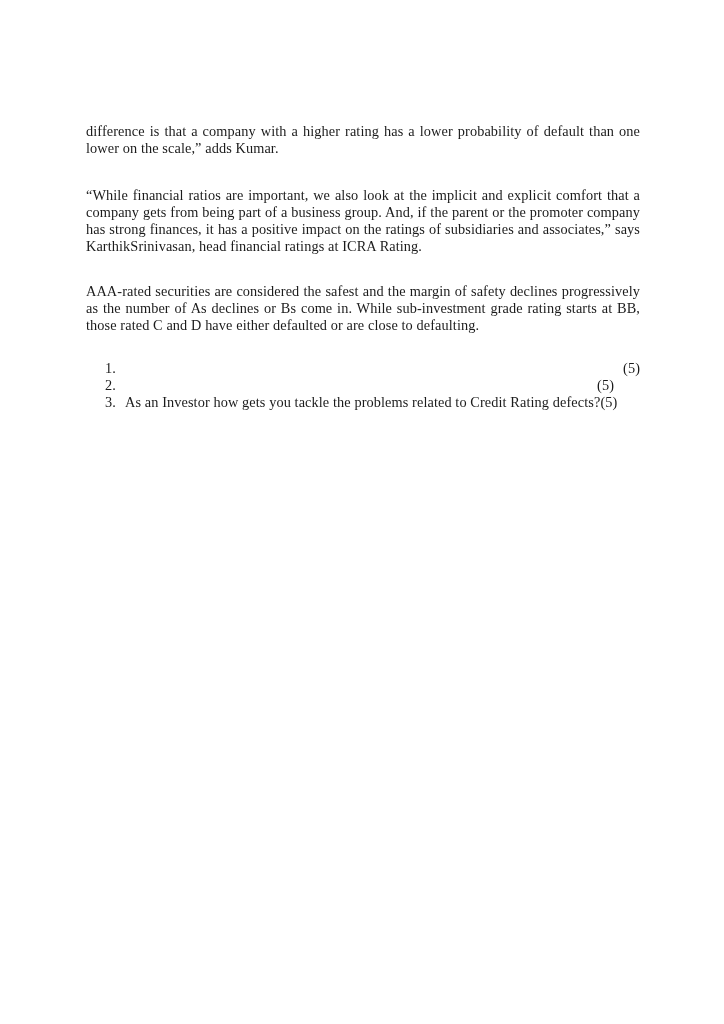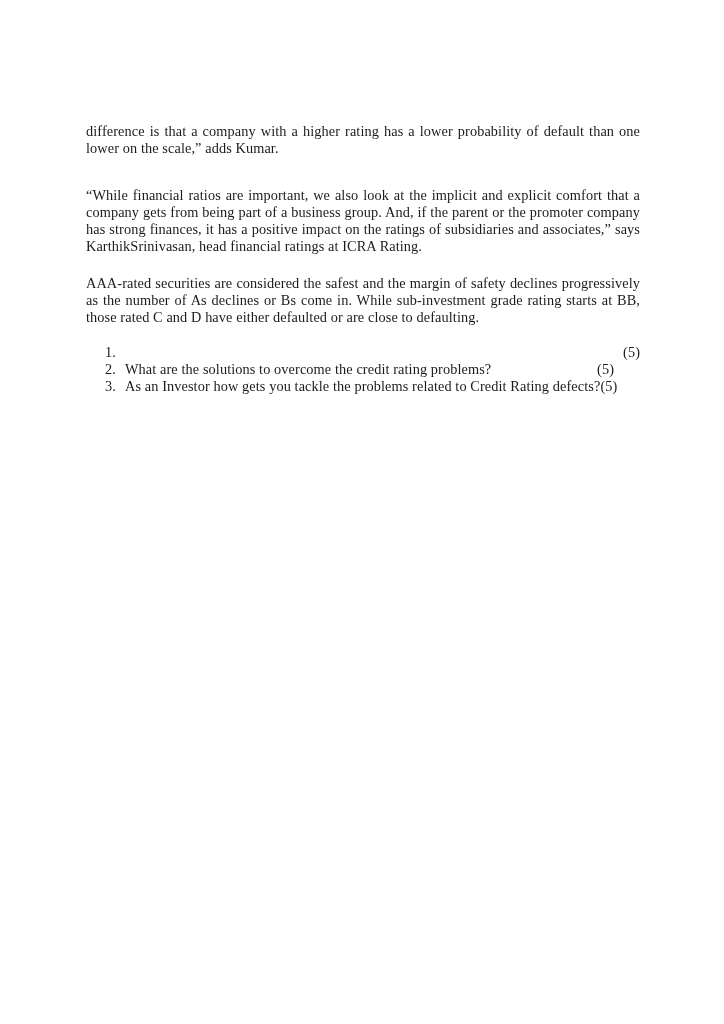--- a/index.html
+++ b/index.html
@@ -22,22 +22,22 @@
     background: #ffffff;
   }
   .para {
     margin: 0;
     text-align: justify;
     font-size: 14.3px;
     line-height: 17px;
     letter-spacing: 0.1px;
   }
   .para.p1 { margin-bottom: 30px; }
-  .para.p2 { margin-bottom: 20px; }
-  .para.p3 { margin-bottom: 18px; }
+  .para.p2 { margin-bottom: 28px; }
+  .para.p3 { margin-bottom: 26px; }
   .questions {
     margin: 0;
     padding: 0;
     list-style: none;
     font-size: 14.3px;
     line-height: 17.2px;
     letter-spacing: 0.1px;
   }
   .q-row {
     display: flex;
@@ -68,21 +68,20 @@
 
   <p class="para p3">AAA-rated securities are considered the safest and the margin of safety declines progressively as the number of As declines or Bs come in. While sub-investment grade rating starts at BB, those rated C and D have either defaulted or are close to defaulting.</p>
 
   <ol class="questions">
     <li class="q-row marks-right">
       <span class="q-num">1.</span>
       <span class="q-marks">(5)</span>
     </li>
     <li class="q-row marks-right marks-offset">
       <span class="q-num">2.</span>
-      <span class="q-text">What are the solutions to overcome the credit rating problems?</span>
       <span class="q-marks">(5)</span>
     </li>
     <li class="q-row">
       <span class="q-num">3.</span>
       <span><span class="q-text">As an Investor how gets you tackle the problems related to Credit Rating defects?</span><span class="q-marks">(5)</span></span>
     </li>
   </ol>
 
 </div>
 

